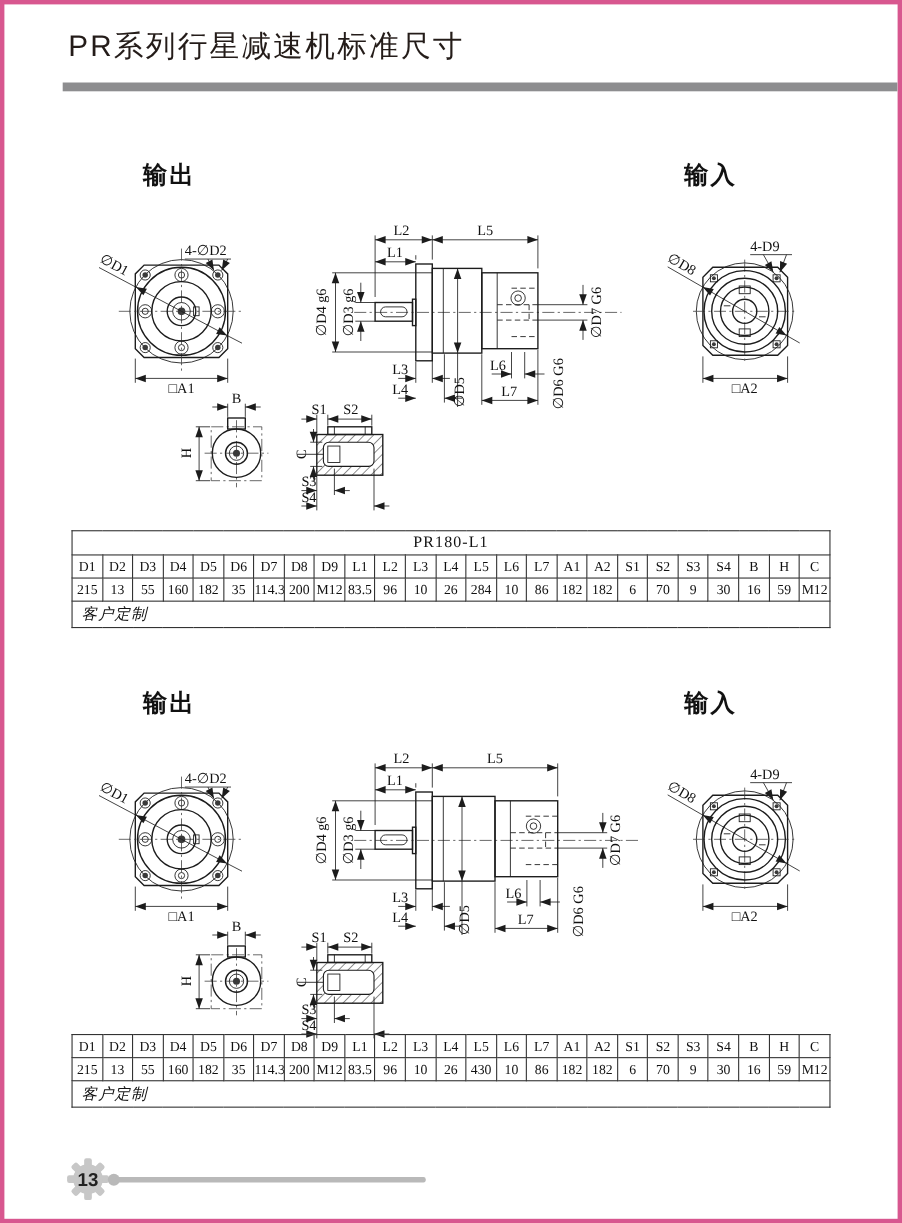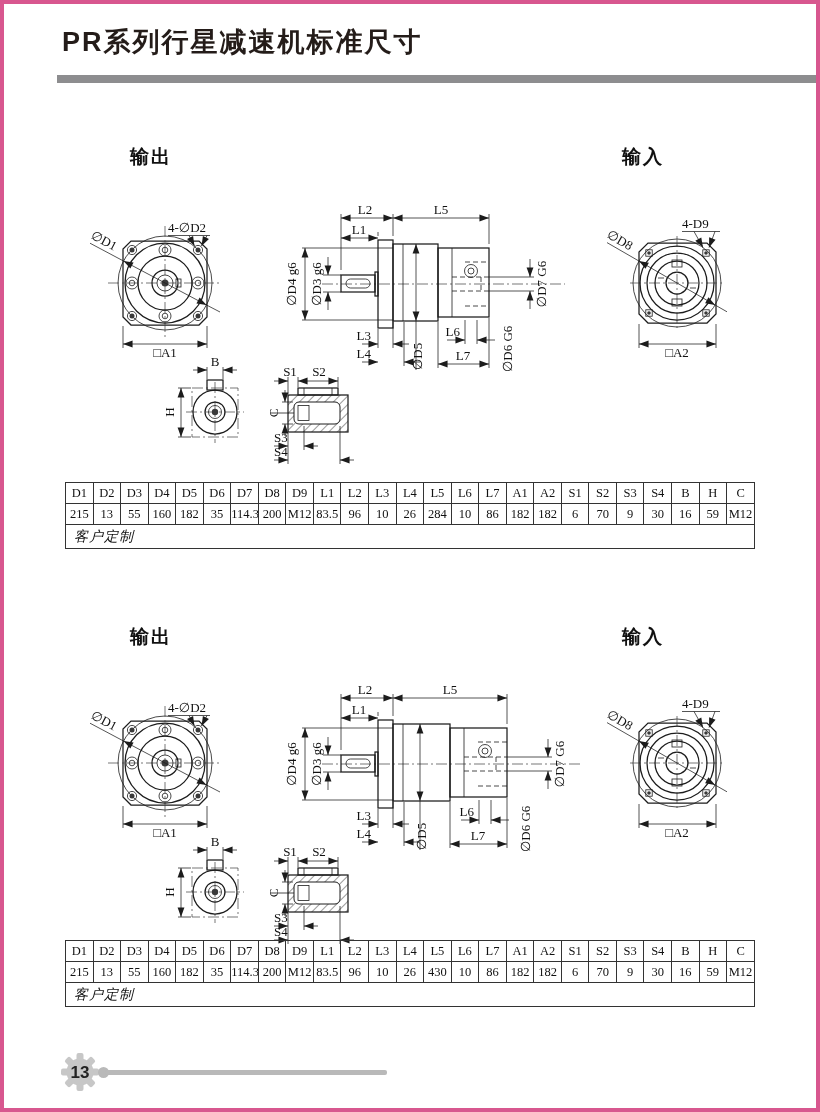--- a/index.html
+++ b/index.html
@@ -1,24 +1,24 @@
 <!DOCTYPE html>
 <html><head>
 <meta charset="utf-8">
 <style>
   html,body{margin:0;padding:0;}
   body{width:820px;height:1112px;position:relative;background:#ffffff;
        font-family:"Liberation Sans",sans-serif;}
   .page{position:absolute;inset:0;background:#fff;border:4px solid #d8578f;overflow:hidden;}
-  .title{position:absolute;left:58px;top:20px;font-size:27px;font-weight:bold;
+  .title{position:absolute;left:58px;top:20px;font-size:27px;font-weight:normal;
          color:#241c19;letter-spacing:2px;text-align:right;}
   .rule{position:absolute;left:53px;right:0;top:71px;height:8px;background:#8d8d8f;}
   .dwg-section{position:absolute;left:0;width:812px;height:345px;}
   .sec1{top:136px;} .sec2{top:616px;}
-  .io-label{position:absolute;top:4px;font-size:19px;font-weight:bold;color:#111;letter-spacing:2px;}
+  .io-label{position:absolute;top:4px;font-size:22px;font-weight:bold;color:#111;letter-spacing:2px;}
   .io-out{left:126px;} .io-in{left:618px;}
   .dwg-svg{position:absolute;left:56px;top:0;}
   
   .out{stroke:#1c1c1c;stroke-width:1.25;fill:none;}
   .thin{stroke:#1c1c1c;stroke-width:0.8;fill:none;}
   .dim{stroke:#1c1c1c;stroke-width:0.75;fill:none;}
   .cl{stroke:#3c3c3c;stroke-width:0.7;fill:none;stroke-dasharray:11 3 2 3;}
   .dash{stroke:#1c1c1c;stroke-width:0.8;fill:none;stroke-dasharray:5 3;}
   .dark{fill:#3a3a3a;stroke:none;}
   .dimt{font-family:"Liberation Serif",serif;font-size:13px;fill:#111;text-anchor:middle;}
@@ -281,20 +281,23 @@
         <line class="dim" x1="470" y1="119" x2="470" y2="137" marker-end="url(#arr)"></line>
         <line class="dim" x1="470" y1="169" x2="470" y2="151" marker-end="url(#arr)"></line>
         <text class="dimt" transform="translate(486,144) rotate(-90)">∅D7 G6</text>
       </g>
     </svg>
   </section>
 
   <div class="tbl-wrap tw1">
     <table class="spec">
       <tbody>
+        <tr class="t-title">
+            <td colspan="25">PR180-L1</td>
+          </tr>
         <tr class="t-head">
             <th>D1</th>
             <th>D2</th>
             <th>D3</th>
             <th>D4</th>
             <th>D5</th>
             <th>D6</th>
             <th>D7</th>
             <th>D8</th>
             <th>D9</th>

